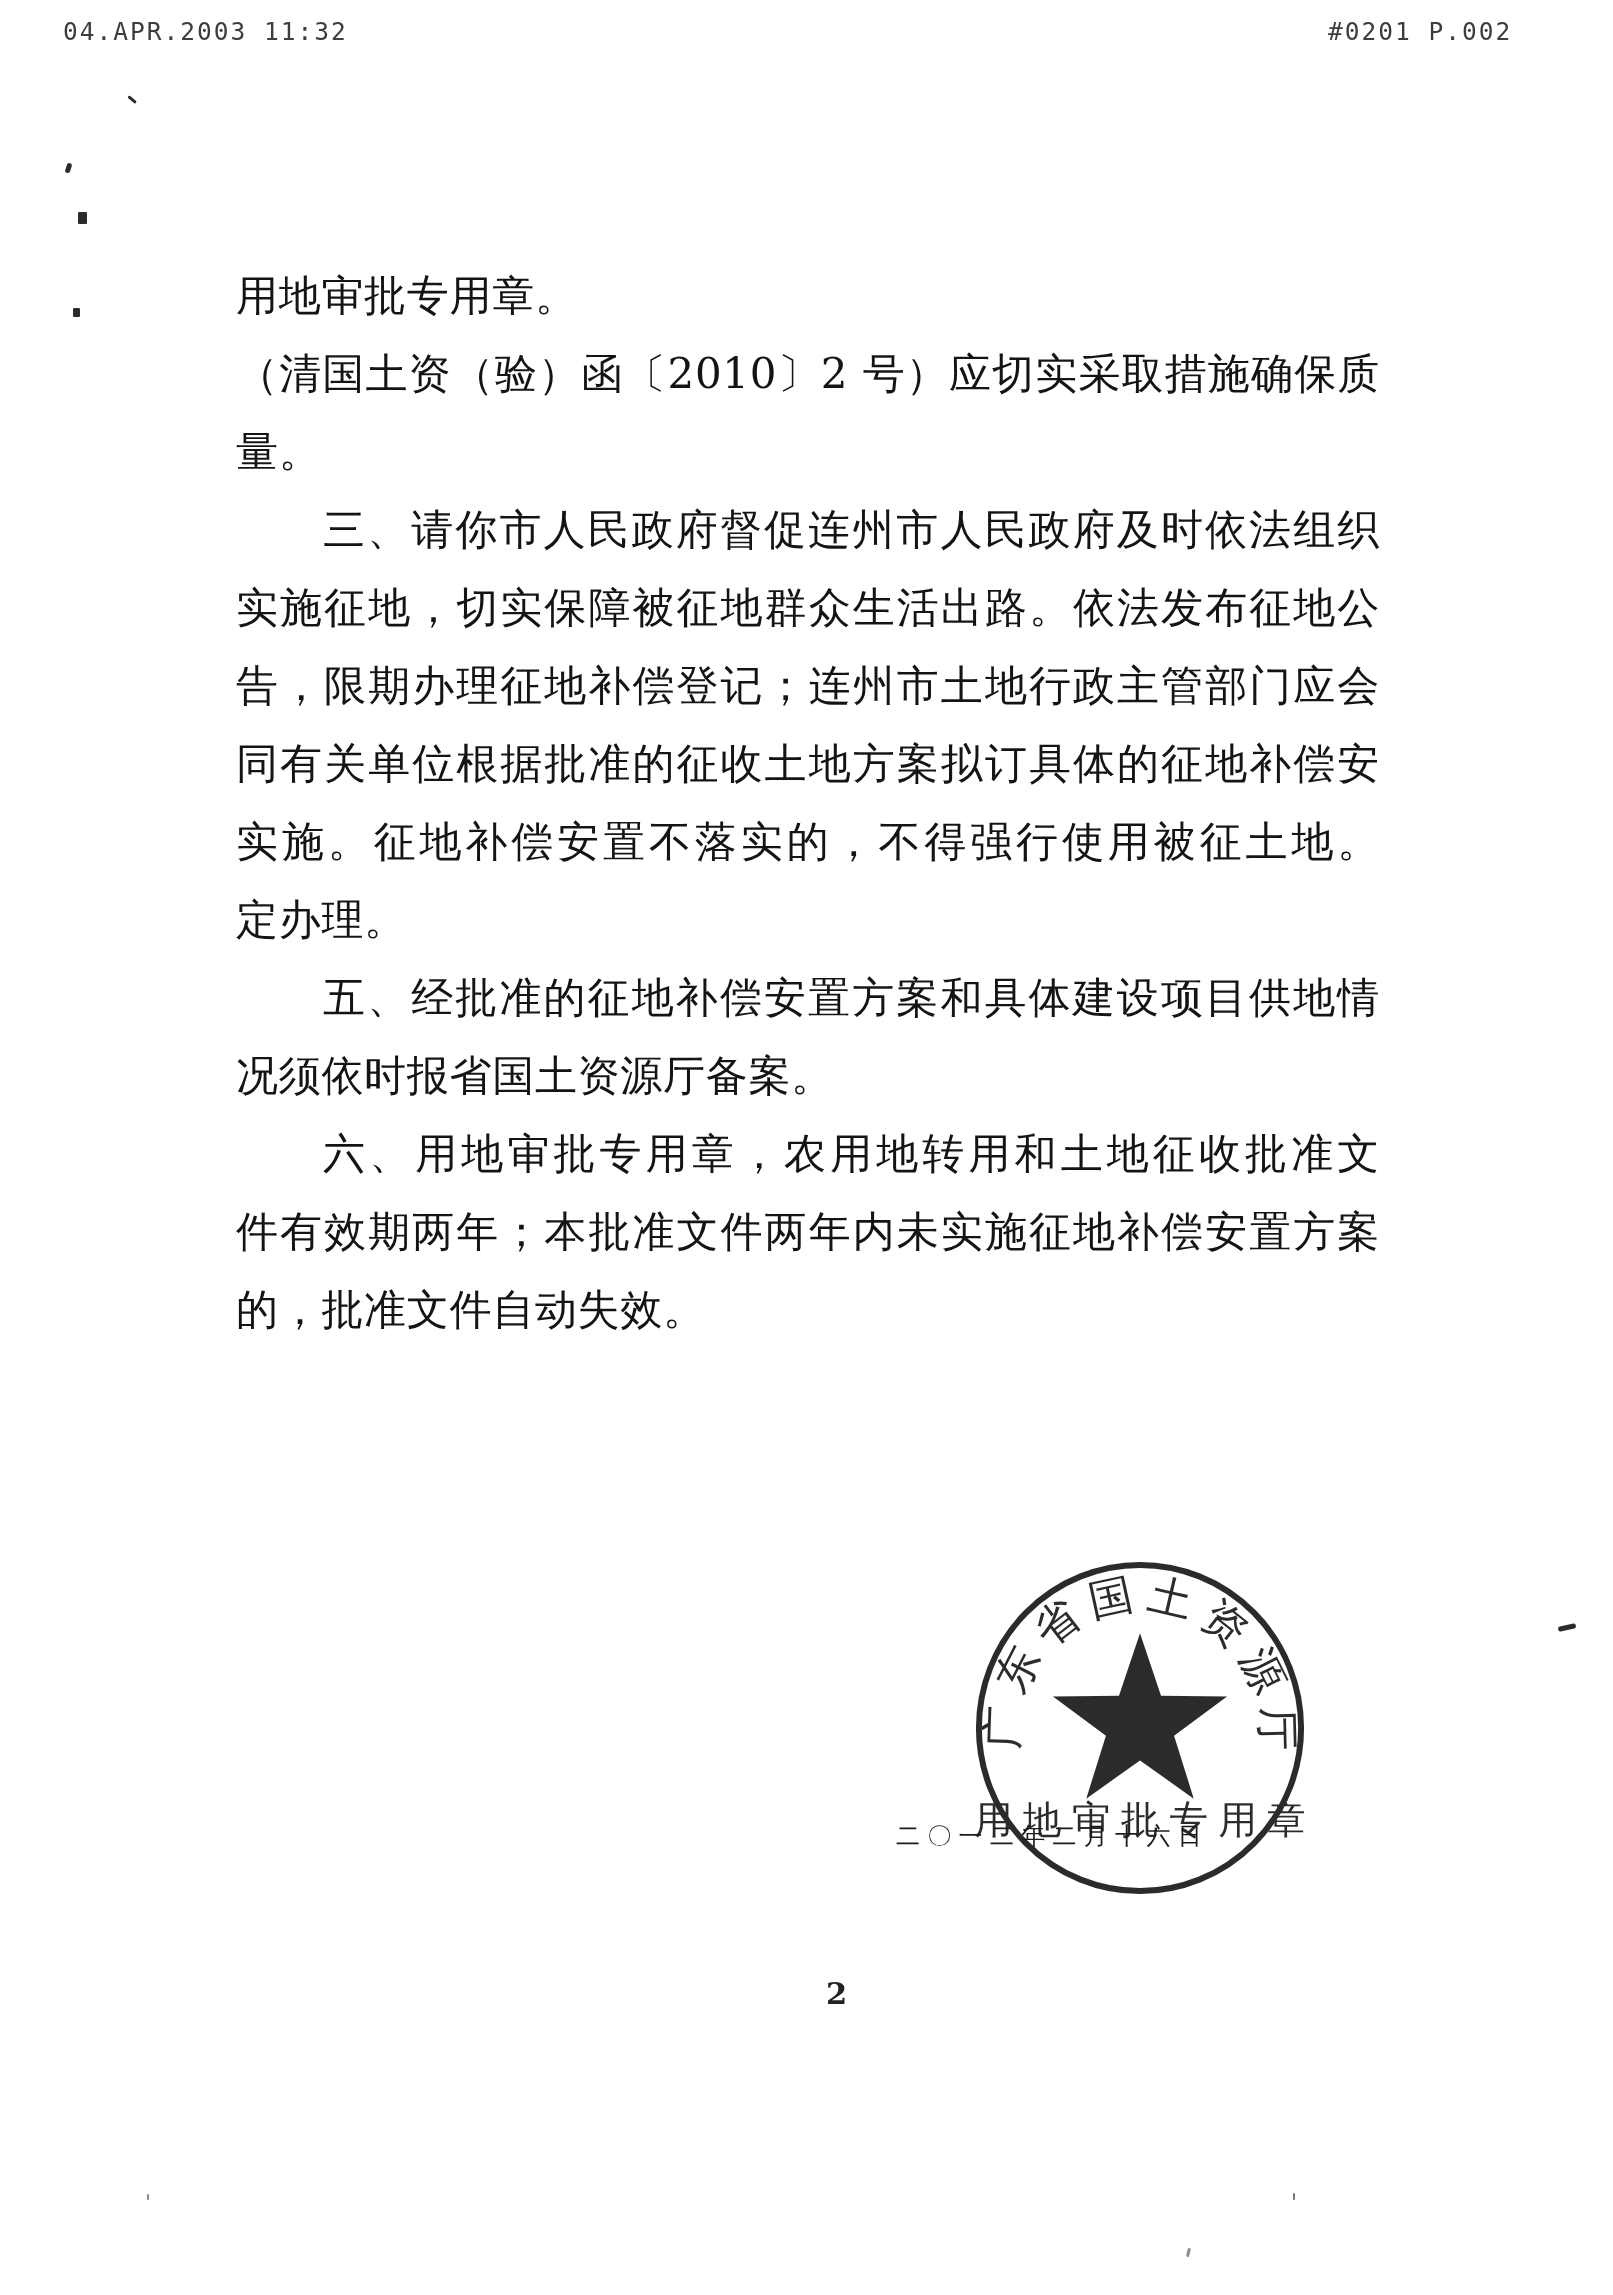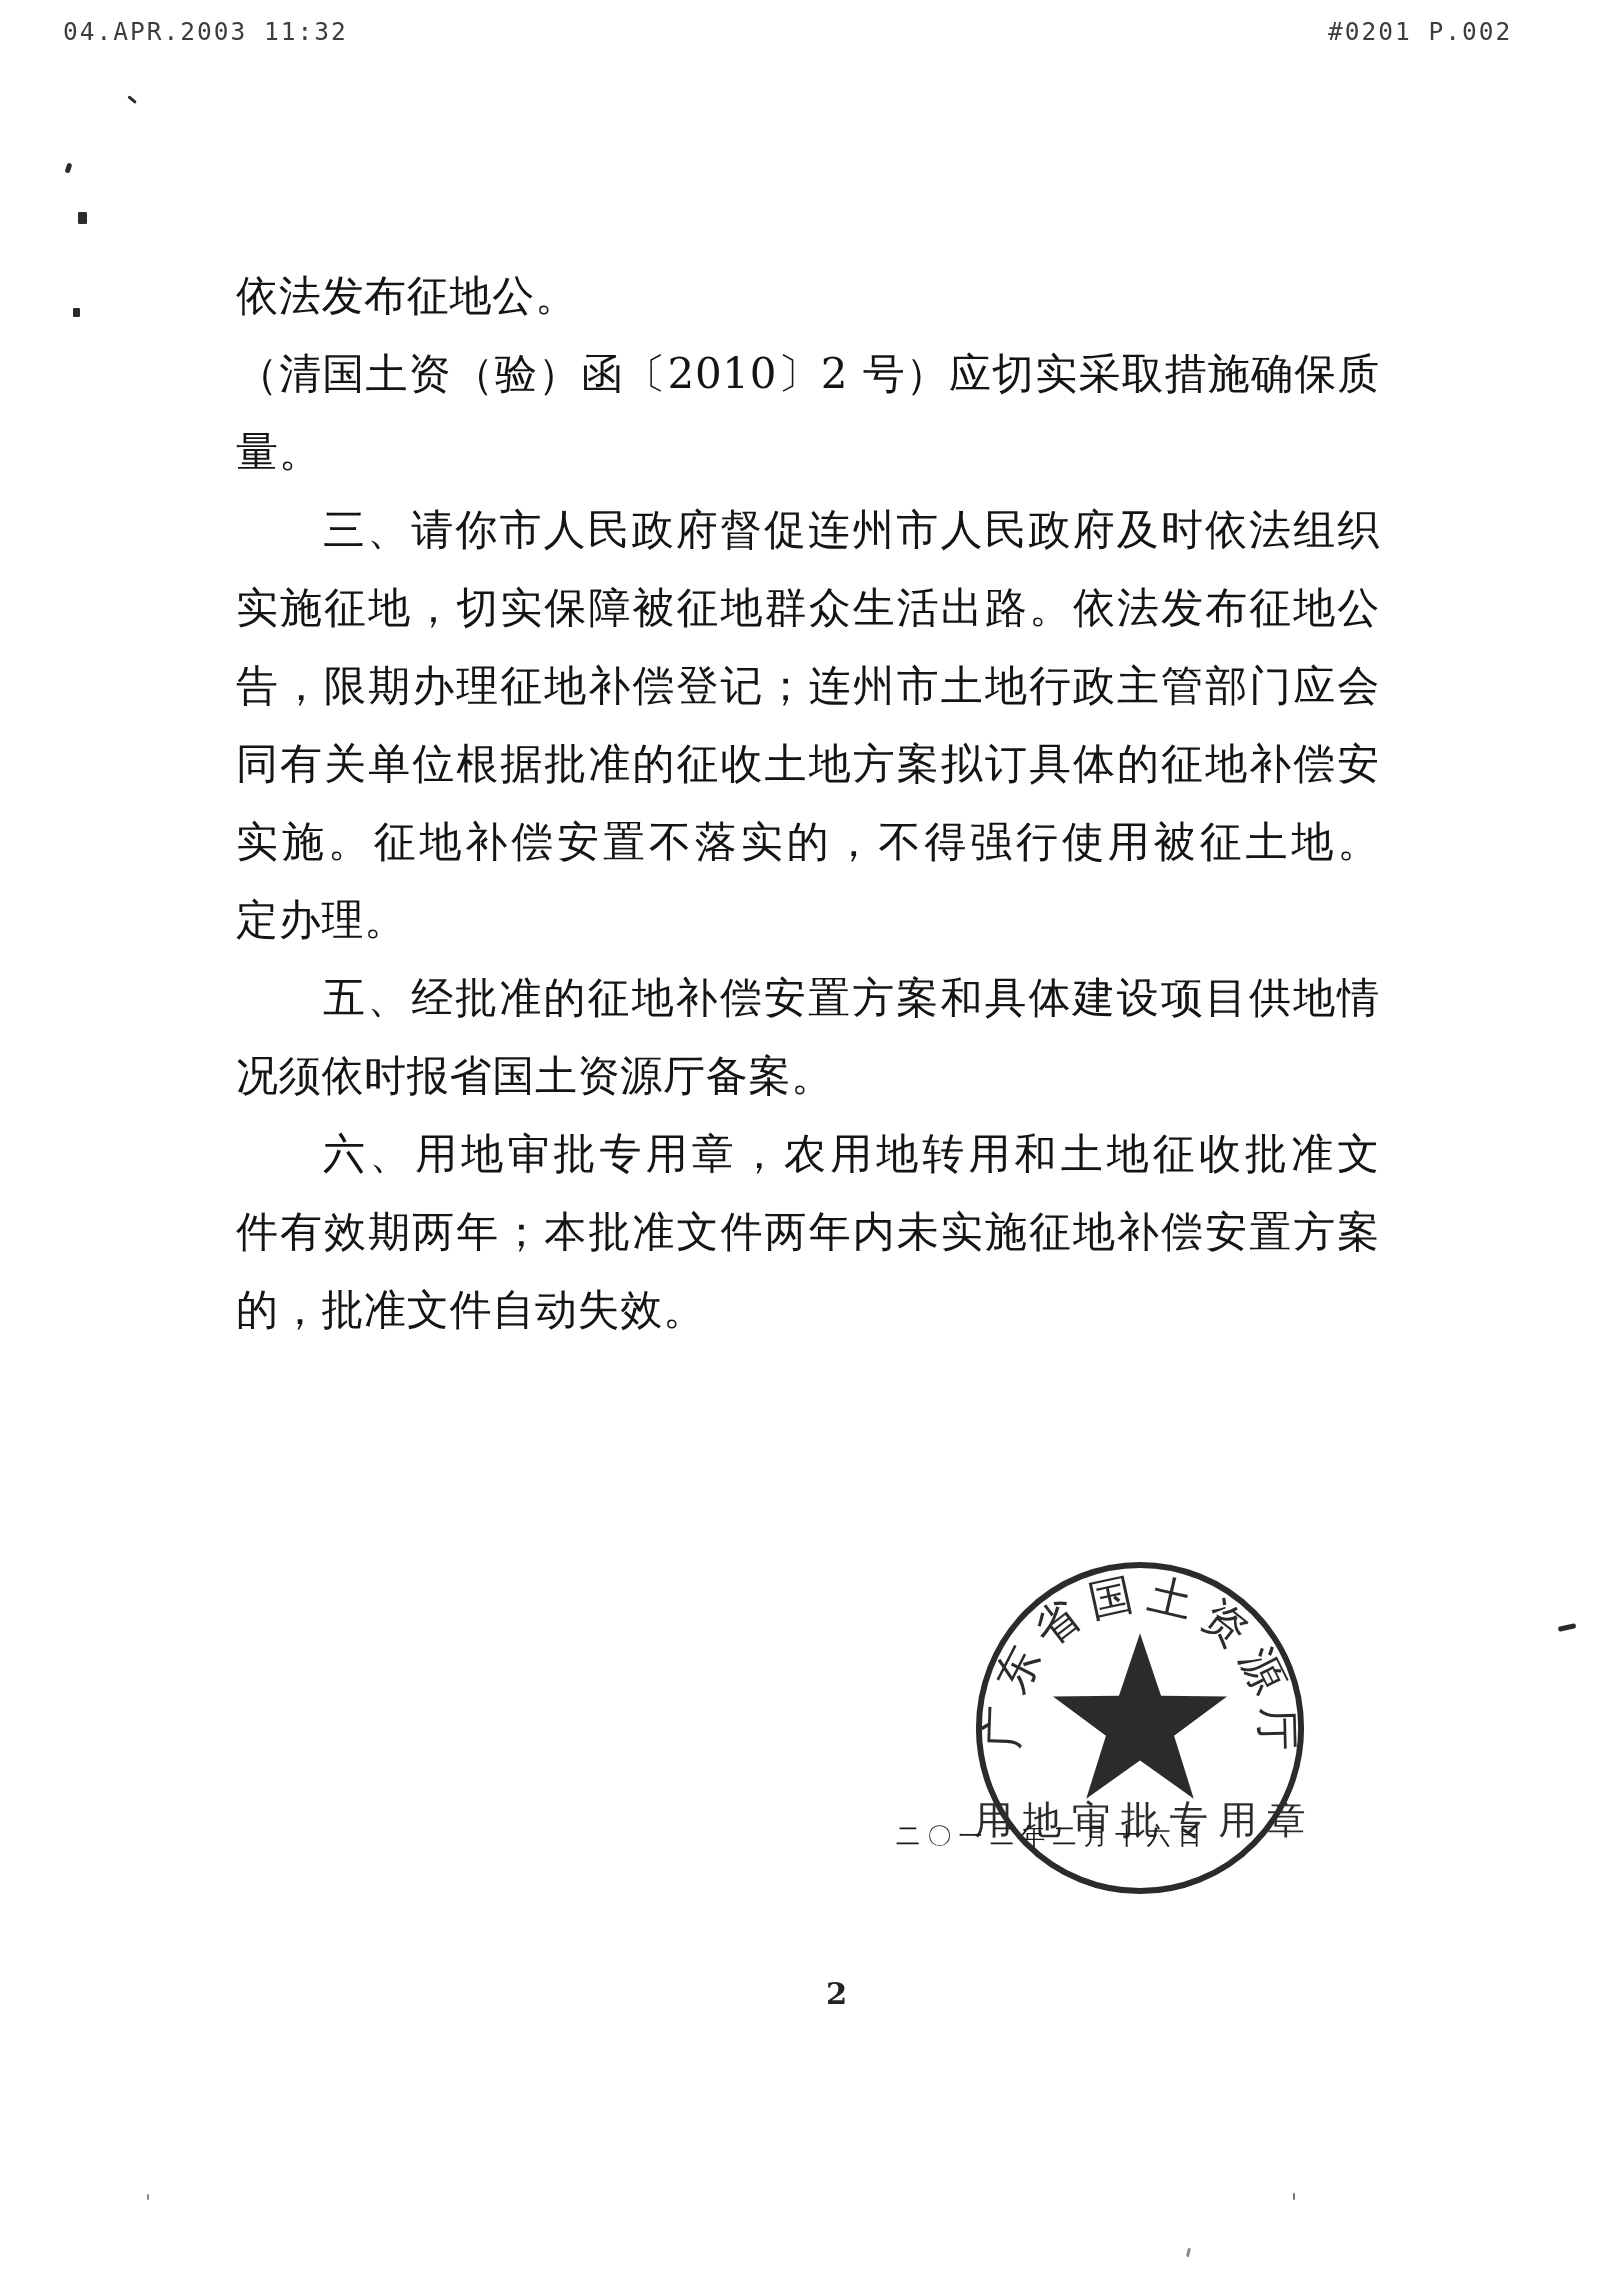--- a/index.html
+++ b/index.html
@@ -69,21 +69,21 @@
 <body>
 
 <div class="page">
 
   <div class="fax-header">
     <span class="left">04.APR.2003 11:32</span>
     <span class="right">#0201 P.002</span>
   </div>
 
   <div class="doc-body">
-      <div class="line">依法发布征地公。</div>
+      <div class="line">用地审批专用章。</div>
       <div class="line fill">（清国土资（验）函〔2010〕2 号）应切实采取措施确保质</div>
       <div class="line">量。</div>
       <div class="line indent fill">三、请你市人民政府督促连州市人民政府及时依法组织</div>
       <div class="line fill">实施征地，切实保障被征地群众生活出路。依法发布征地公</div>
       <div class="line fill">告，限期办理征地补偿登记；连州市土地行政主管部门应会</div>
       <div class="line fill">同有关单位根据批准的征收土地方案拟订具体的征地补偿安</div>
       <div class="line fill">实施。征地补偿安置不落实的，不得强行使用被征土地。</div>
       <div class="line">定办理。</div>
       <div class="line indent fill">五、经批准的征地补偿安置方案和具体建设项目供地情</div>
       <div class="line">况须依时报省国土资源厅备案。</div>

